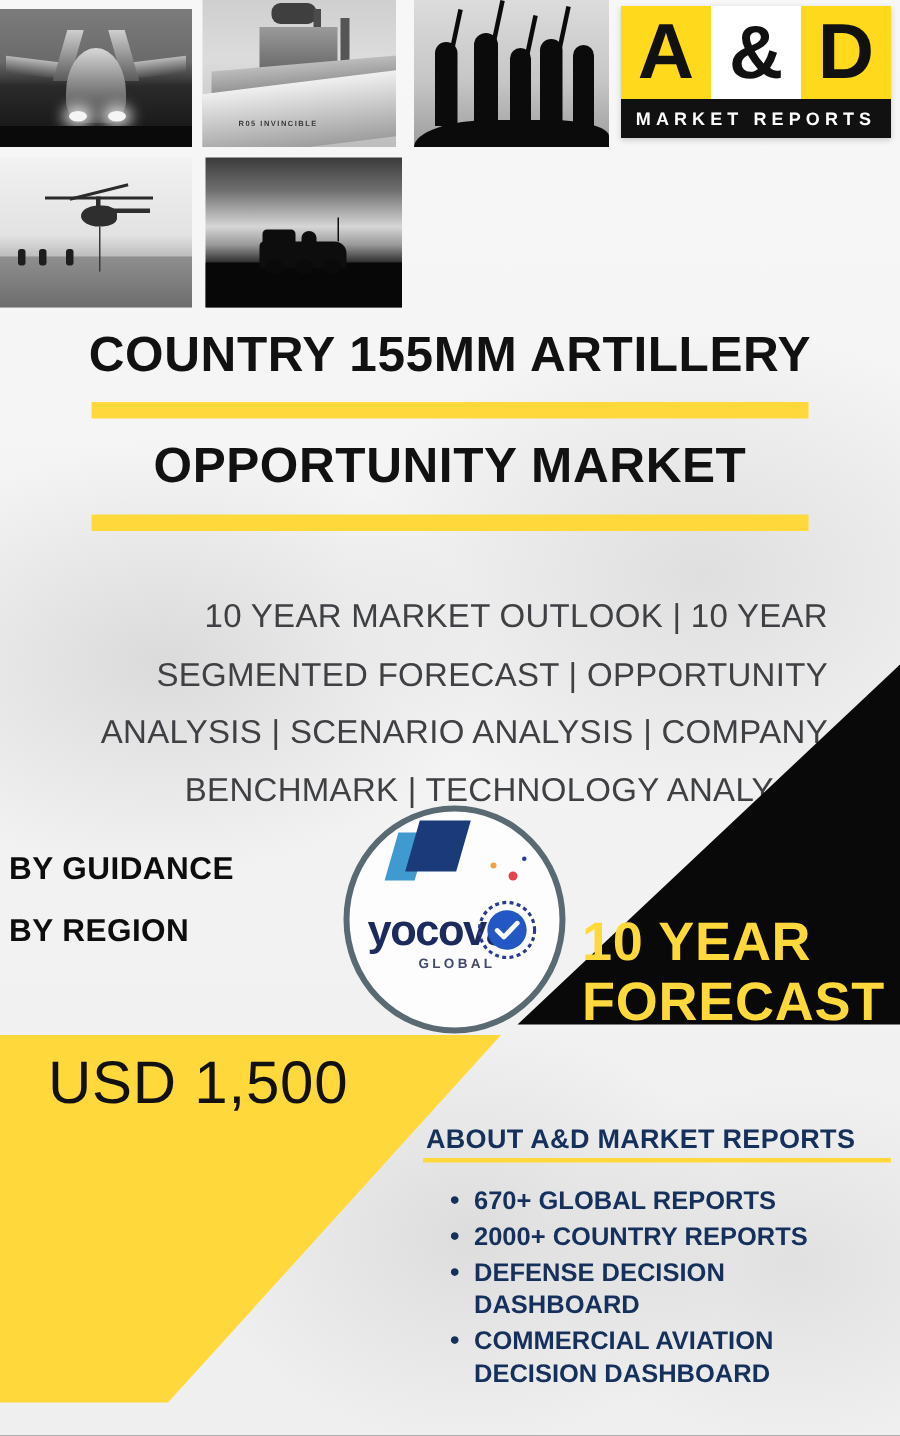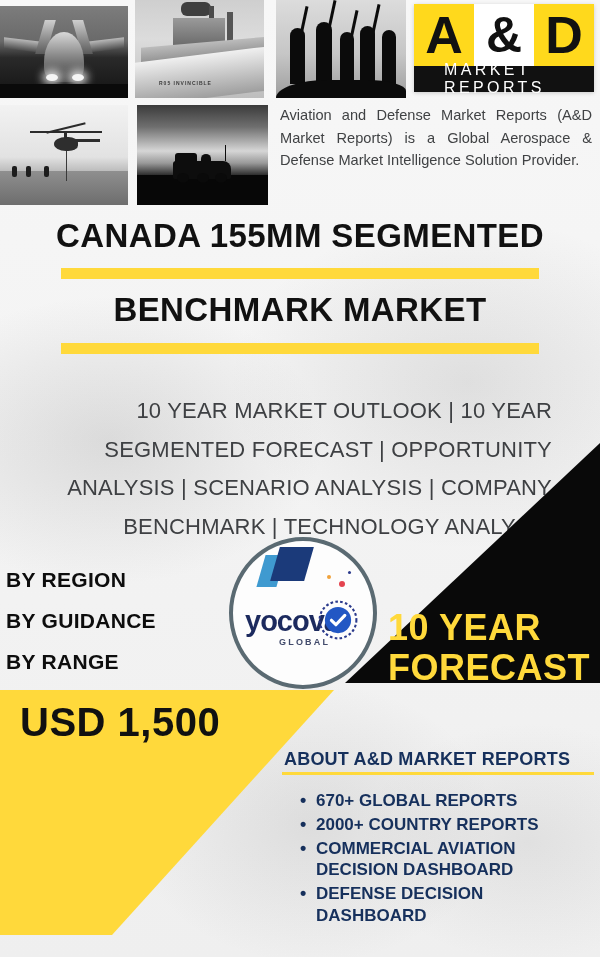--- a/index.html
+++ b/index.html
@@ -118,21 +118,21 @@
     background:#fff;
     box-shadow:0 1px 4px rgba(0,0,0,.18);
   }
   .logo-row{ display:flex; height:62px; }
   .lg-cell{ display:flex; align-items:center; justify-content:center;
             font-weight:bold; color:#111; line-height:1; }
   .lg-a{ flex:1; background:#ffd91c; font-size:52px; }
   .lg-amp{ flex:1; background:#ffffff; font-size:50px; }
   .lg-d{ flex:1; background:#ffd91c; font-size:52px; }
   .logo-bar{ height:26px; background:#111; display:flex; align-items:center; justify-content:center; }
-  .logo-bar span{ color:#fff; font-size:16px; letter-spacing:3.4px; font-weight:normal;margin-left:30px; }
+  .logo-bar span{ color:#fff; font-size:12px; letter-spacing:3.4px; font-weight:bold; }
 
   
   .intro{
     position:absolute; left:280px; top:104px; width:312px;
     font-size:14.6px; line-height:1.55; color:#404244;
     text-align:justify;
   }
 
   
   .title-wrap{ position:absolute; left:0; top:218px; width:600px; text-align:center; }
@@ -185,22 +185,22 @@
   
   .forecast{
     position:absolute; left:388px; top:608px; width:214px;
     color:#ffd93b; font-weight:bold; font-size:36px; line-height:1.12;
     text-align:left; letter-spacing:.5px;
   }
 
   
   .price-wedge{ position:absolute; left:0; top:0; width:600px; height:957px; pointer-events:none; }
   .price{
-    position:absolute; left:20px; top:700px;
-    font-size:40px; font-weight:bold; color:#111; letter-spacing:.5px;
+    position:absolute; left:32px; top:700px;
+    font-size:40px; font-weight:normal; color:#111; letter-spacing:.5px;
   }
 
   
   .about-h{
     position:absolute; left:284px; top:749px;
     font-size:18px; font-weight:bold; color:#16305c; letter-spacing:.2px;
   }
   .about-u{ position:absolute; left:282px; top:772px; width:312px; height:3px; background:#ffd93b; }
   .about-list{
     position:absolute; left:300px; top:790px; width:292px;
@@ -285,39 +285,37 @@
     <div class="logo-row">
       <div class="lg-cell lg-a">A</div>
       <div class="lg-cell lg-amp">&amp;</div>
       <div class="lg-cell lg-d">D</div>
     </div>
     <div class="logo-bar">
       <span>MARKET REPORTS</span>
     </div>
   </div>
 
-  <div class="intro">Aviation and Defense Market Reports (A&amp;D Market Reports) is a Global Aerospace &amp; Defense Market Intelligence Solution Provider.</div>
 
   <div class="title-wrap">
-    <div class="title-line">CANADA 155MM SEGMENTED</div>
+    <div class="title-line">COUNTRY 155MM ARTILLERY</div>
     <div class="ybar"></div>
-    <div class="title-line" style="margin-top:13px;">BENCHMARK MARKET</div>
+    <div class="title-line" style="margin-top:13px;">OPPORTUNITY MARKET</div>
     <div class="ybar ybar2"></div>
   </div>
 
   <div class="subtitle">10 YEAR MARKET OUTLOOK | 10 YEAR SEGMENTED FORECAST | OPPORTUNITY ANALYSIS | SCENARIO ANALYSIS | COMPANY BENCHMARK | TECHNOLOGY ANALYSIS</div>
 
   <svg class="blk-tri" viewBox="0 0 600 957" preserveAspectRatio="none">
     <polygon points="600,443 600,683 345,683" fill="#090909"></polygon>
   </svg>
 
   <div class="seg">
+    <div>BY GUIDANCE</div>
     <div>BY REGION</div>
-    <div>BY GUIDANCE</div>
-    <div>BY RANGE</div>
   </div>
 
   <div class="yocova">
     <div class="yo-sw2"></div>
     <div class="yo-sw1"></div>
     <div class="yo-name">yocova</div>
     <div class="yo-partner">GLOBAL</div>
     <div class="yo-dot3"></div>
       <div class="yo-dot2"></div>
       <div class="yo-dot1"></div>
@@ -338,18 +336,18 @@
   <svg class="price-wedge" viewBox="0 0 600 957" preserveAspectRatio="none">
     <polygon points="0,690 334,690 112,935 0,935" fill="#ffd93b"></polygon>
   </svg>
   <div class="price">USD 1,500</div>
 
   <div class="about-h">ABOUT A&amp;D MARKET REPORTS</div>
   <div class="about-u"></div>
   <ul class="about-list">
     <li>670+ GLOBAL REPORTS</li>
     <li>2000+ COUNTRY REPORTS</li>
+    <li>DEFENSE DECISION DASHBOARD</li>
     <li>COMMERCIAL AVIATION DECISION DASHBOARD</li>
-    <li>DEFENSE DECISION DASHBOARD</li>
   </ul>
 
 
 </div>
 
 </body></html>

